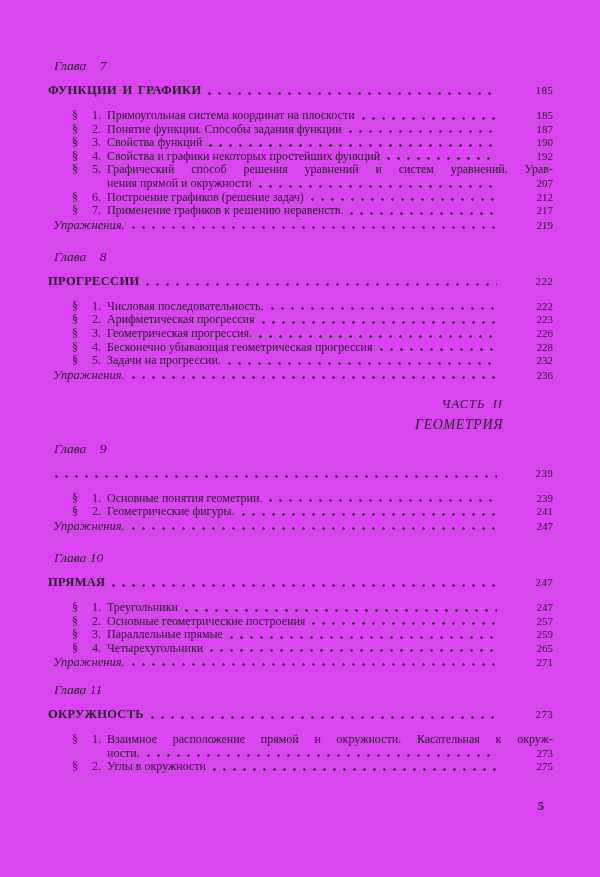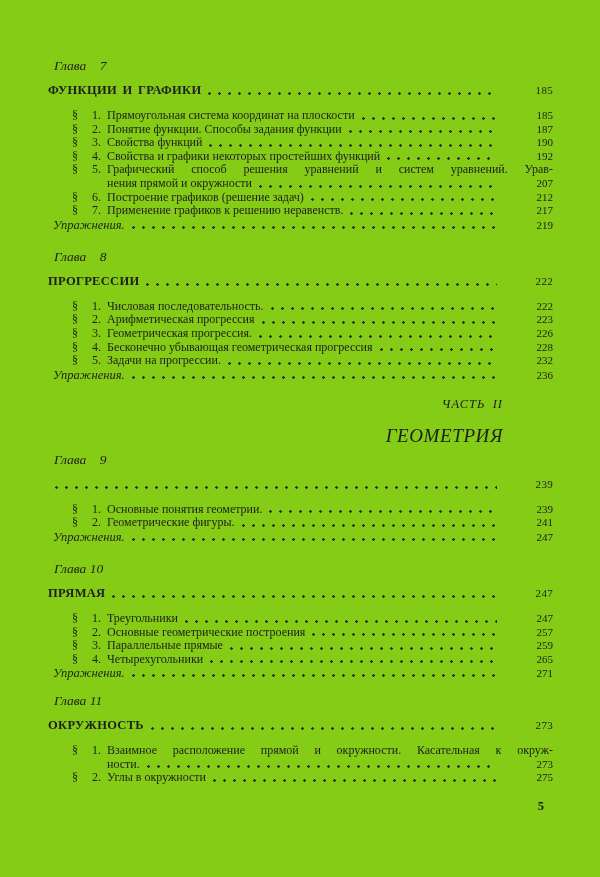--- a/index.html
+++ b/index.html
@@ -2,21 +2,21 @@
 <html lang="ru"><head>
 <meta charset="utf-8">
 <style>
   html, body { margin: 0; padding: 0; }
   body { background: #fdfdfb; }
 
   .page {
     position: relative;
     width: 600px;
     height: 877px;
-    background: #84cc16;
+    background: #d946ef;
     color: #1e1e1e;
     font-family: "Liberation Serif", "DejaVu Serif", serif;
     overflow: hidden;
   }
 
   .content {
     position: absolute;
     left: 48px;
     top: 0;
     width: 505px;
@@ -106,22 +106,22 @@
     padding-right: 50px;
     font-style: italic;
   }
   .part-label {
     font-size: 12.5px;
     line-height: 16px;
     letter-spacing: 1px;
     white-space: pre;
   }
   .part-title {
-    margin-top: 14px;
-    font-size: 19px;
+    margin-top: 3px;
+    font-size: 14px;
     line-height: 19px;
     letter-spacing: 0.6px;
   }
 
   
   .folio {
     position: absolute;
     top: 799px;
     right: 56px;
     font-size: 12.5px;

